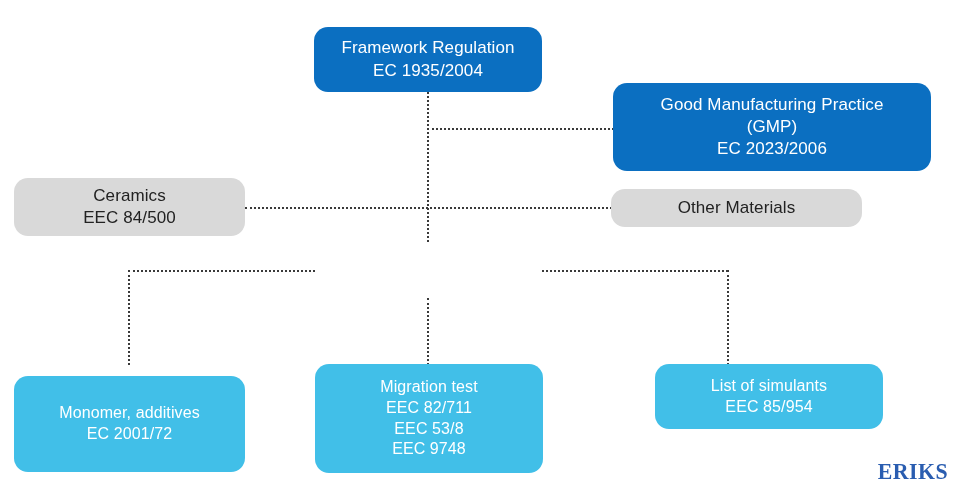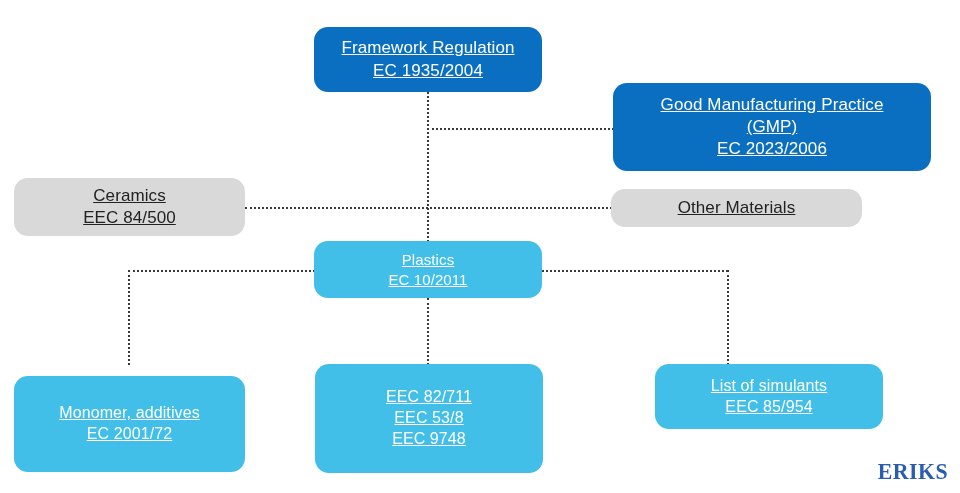--- a/index.html
+++ b/index.html
@@ -44,21 +44,20 @@
     justify-content: center;
     text-align: center;
     border-radius: 14px;
     padding: 4px 10px;
     line-height: 1.30;
     letter-spacing: 0.1px;
   }
   .node .ln {
     display: block;
     white-space: nowrap;
-    text-decoration: underline;
   }
 
   .node.dark {
     background: #0b6fc1;
     color: #ffffff;
   }
   .node.light {
     background: #41bfe8;
     color: #ffffff;
   }
@@ -126,31 +125,28 @@
 
   <div class="node grey" id="node-ceramics">
     <span class="ln">Ceramics</span>
     <span class="ln">EEC 84/500</span>
   </div>
 
   <div class="node grey" id="node-other">
     <span class="ln">Other Materials</span>
   </div>
 
-  <div class="node light" id="node-plastics">
-    <span class="ln">Plastics</span>
-    <span class="ln">EC 10/2011</span>
-  </div>
 
   <div class="node light" id="node-monomer">
     <span class="ln">Monomer, additives</span>
     <span class="ln">EC 2001/72</span>
   </div>
 
   <div class="node light" id="node-migration">
+    <span class="ln">Migration test</span>
     <span class="ln">EEC 82/711</span>
     <span class="ln">EEC 53/8</span>
     <span class="ln">EEC 9748</span>
   </div>
 
   <div class="node light" id="node-simulants">
     <span class="ln">List of simulants</span>
     <span class="ln">EEC 85/954</span>
   </div>
 

